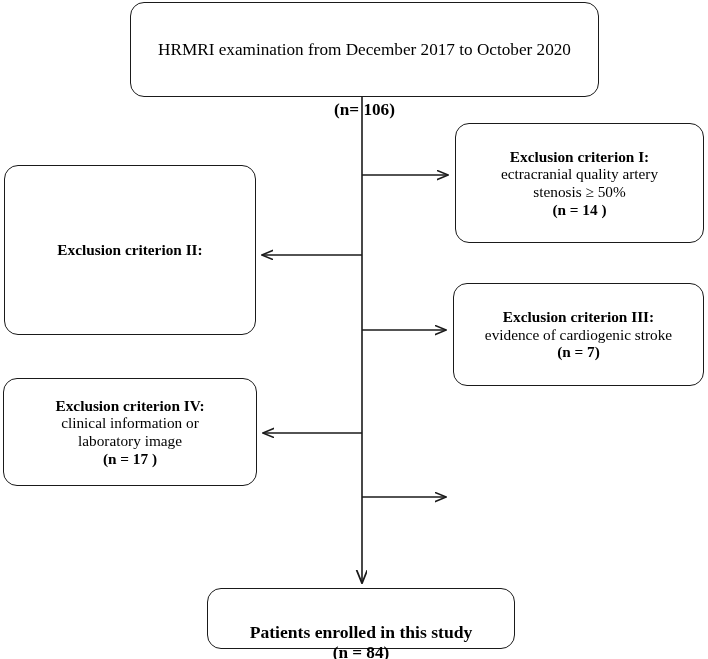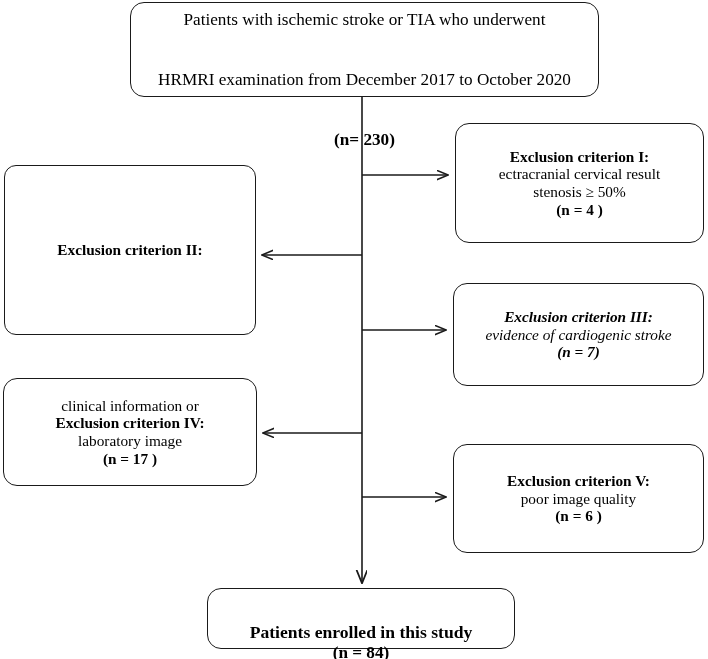--- a/index.html
+++ b/index.html
@@ -64,26 +64,24 @@
   }
   #node-inclusion .node-title { font-size: 17.6px; }
 
   #node-excl-1 {
     left: 455px;  top: 123px;  width: 249px; height: 120px;
     font-size: 15.3px;
   }
   #node-excl-2 {
     left: 4px;    top: 165px;  width: 252px; height: 170px;
     font-size: 15.3px;
-    border-radius: 12px;
   }
   #node-excl-3 {
     left: 453px;  top: 283px;  width: 251px; height: 103px;
     font-size: 15.3px;
-    font-style: italic;
   }
   #node-excl-4 {
     left: 3px;    top: 378px;  width: 254px; height: 108px;
     font-size: 15.3px;
   }
   #node-excl-5 {
     left: 453px;  top: 444px;  width: 251px; height: 109px;
     font-size: 15.3px;
   }
   #node-enrolled {
@@ -118,53 +116,47 @@
 
     <line x1="362" y1="330" x2="446" y2="330" stroke="#1a1a1a" stroke-width="1.4" marker-end="url(#arrow-right)"></line>
 
     <line x1="362" y1="433" x2="263" y2="433" stroke="#1a1a1a" stroke-width="1.4" marker-end="url(#arrow-left)"></line>
 
     <line x1="362" y1="497" x2="446" y2="497" stroke="#1a1a1a" stroke-width="1.4" marker-end="url(#arrow-right)"></line>
   </svg>
 
   <div class="node-box" id="node-inclusion">
     <span class="node-line node-title">Inclusion criteria:</span>
-    <span class="node-line">Patients with ischemic stroke or TIA who underwent</span>
     <span class="node-line">HRMRI examination from December 2017 to October 2020</span>
-    <span class="node-line node-count">(n= 230)</span>
+    <span class="node-line node-count">(n= 106)</span>
   </div>
 
   <div class="node-box" id="node-excl-1">
     <span class="node-line node-title">Exclusion criterion I:</span>
-    <span class="node-line">ectracranial cervical result</span>
+    <span class="node-line">ectracranial quality artery</span>
     <span class="node-line">stenosis ≥ 50%</span>
-    <span class="node-line node-count">(n = 4 )</span>
+    <span class="node-line node-count">(n = 14 )</span>
   </div>
 
   <div class="node-box" id="node-excl-2">
     <span class="node-line node-title">Exclusion criterion II:</span>
   </div>
 
   <div class="node-box" id="node-excl-3">
     <span class="node-line node-title">Exclusion criterion III:</span>
     <span class="node-line">evidence of cardiogenic stroke</span>
     <span class="node-line node-count">(n = 7)</span>
   </div>
 
   <div class="node-box" id="node-excl-4">
+    <span class="node-line node-title">Exclusion criterion IV:</span>
     <span class="node-line">clinical information or</span>
-    <span class="node-line node-title">Exclusion criterion IV:</span>
     <span class="node-line">laboratory image</span>
     <span class="node-line node-count">(n = 17 )</span>
   </div>
 
-  <div class="node-box" id="node-excl-5">
-    <span class="node-line node-title">Exclusion criterion V:</span>
-    <span class="node-line">poor image quality</span>
-    <span class="node-line node-count">(n = 6 )</span>
-  </div>
 
   <div class="node-box" id="node-enrolled">
     <span class="node-line node-title">Patients enrolled in this study</span>
     <span class="node-line node-count">(n = 84)</span>
   </div>
 
 </div>
 
 </body></html>

